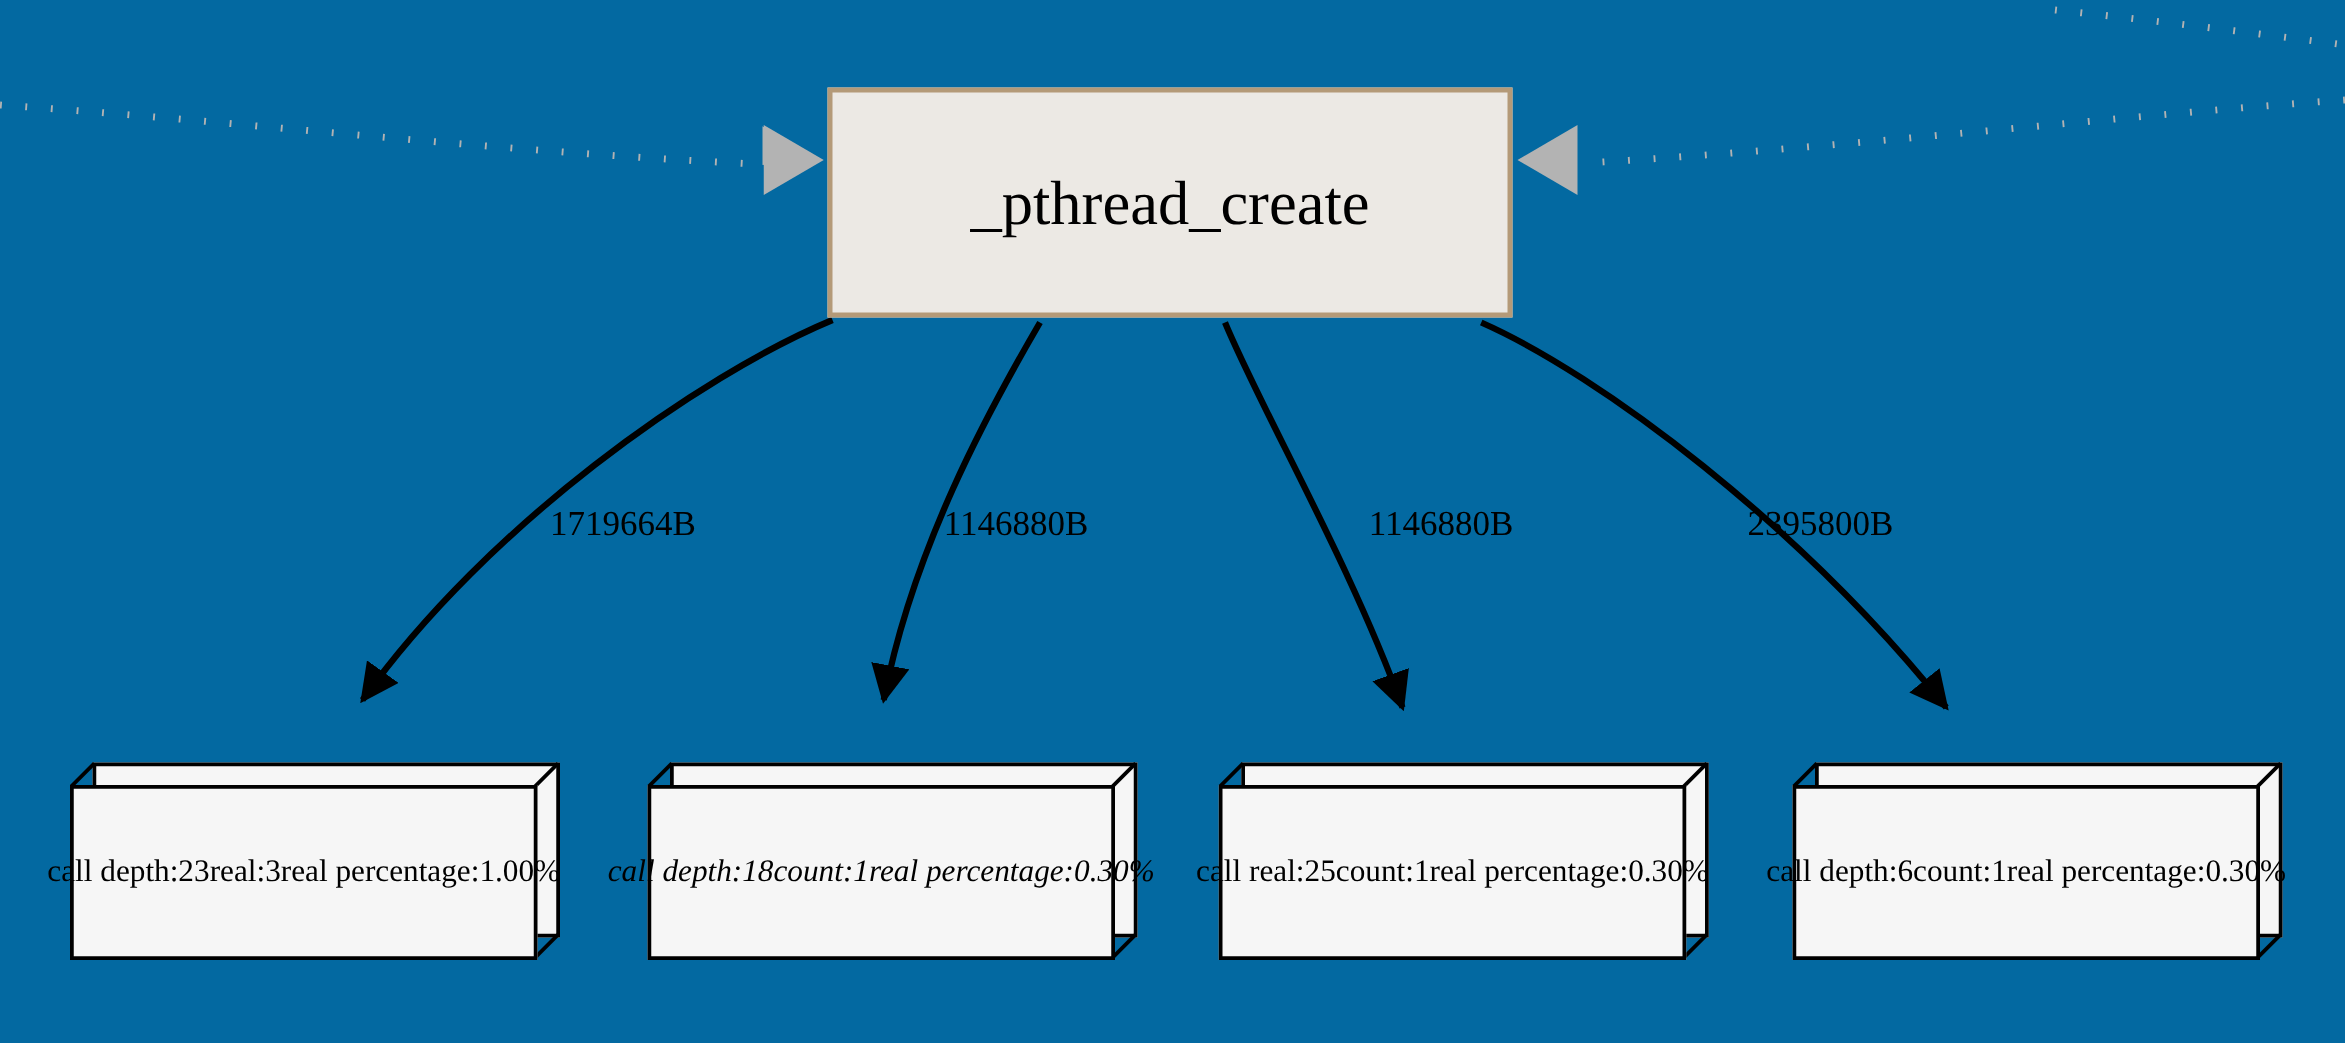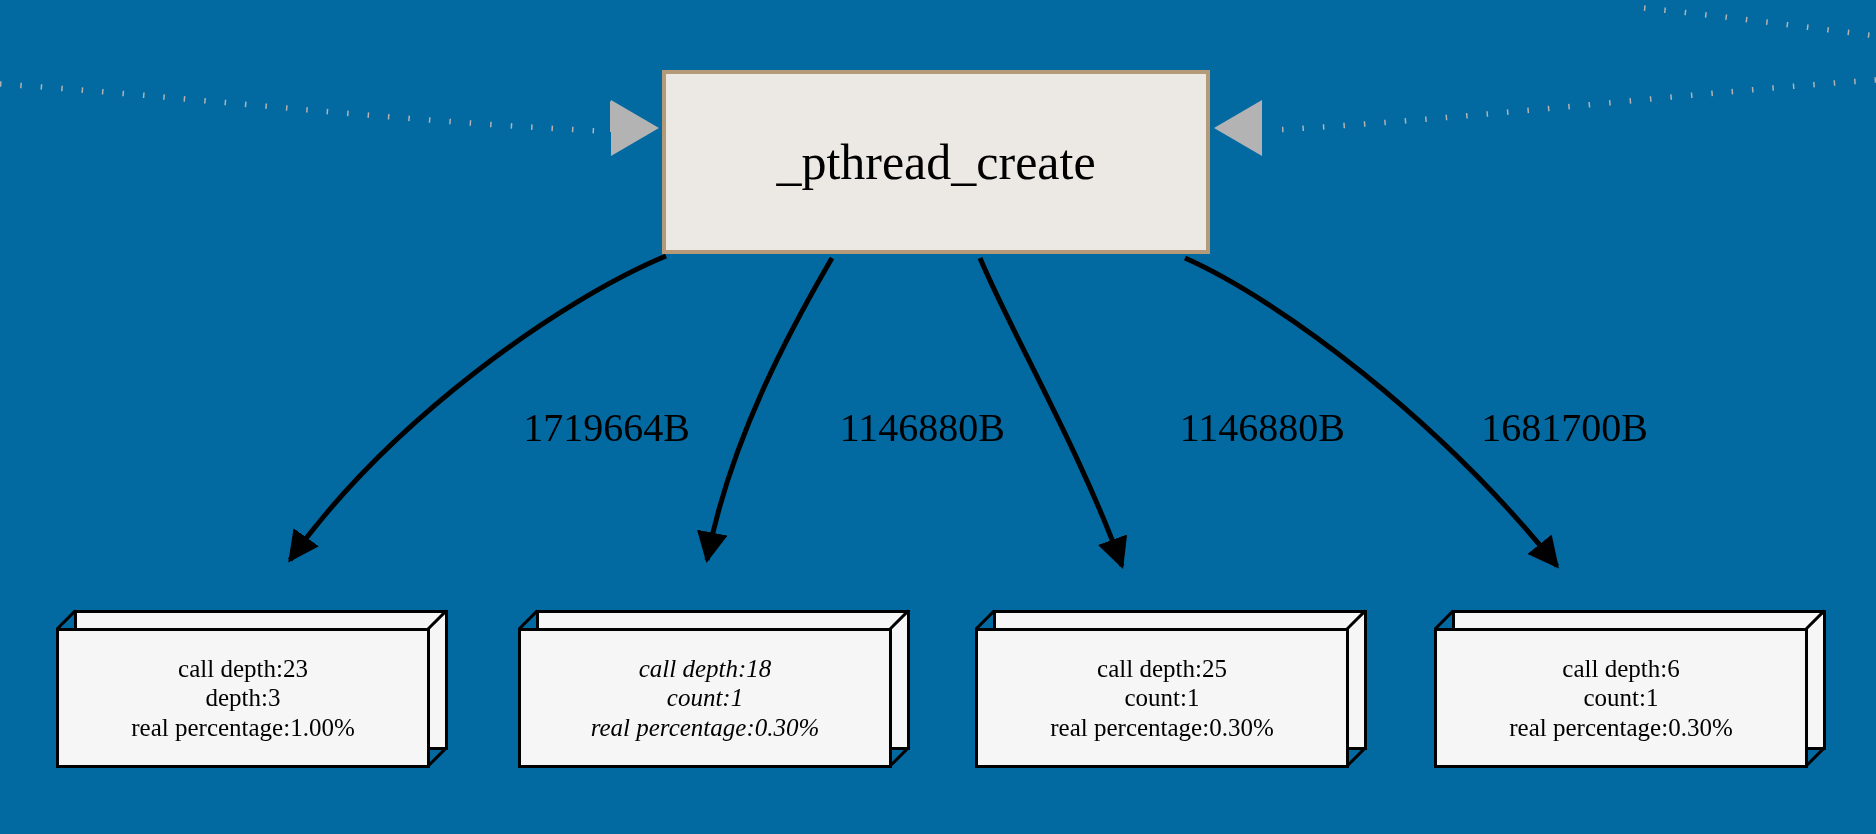--- a/index.html
+++ b/index.html
@@ -71,21 +71,21 @@
   .leaf .cube-front {
     position: absolute;
     left: 0px;
     top: 18px;
     width: 374px;
     height: 140px;
     box-sizing: border-box;
     background: #f6f6f6;
     border: 3px solid #000000;
     display: flex;
-    flex-direction: column;
+    flex-direction: row;
     align-items: center;
     justify-content: center;
     line-height: 1.18;
   }
   .leaf .bevel {
     position: absolute;
     width: 26px;
     height: 3px;
     background: #000000;
   }
@@ -94,24 +94,24 @@
   .leaf .bevel-br { left: 371px; top: 155px; transform-origin: 0 0;   transform: rotate(-45deg); }
   .leaf-line {
     font-size: 25px;
     white-space: nowrap;
     color: #000;
   }
 
   
   .edge-label {
     position: absolute;
-    font-size: 40px;
+    font-size: 28px;
     white-space: nowrap;
     color: #000;
-    text-align: right;
+    text-align: left;
   }
 </style>
 </head>
 <body>
 
 <div id="stage">
 
   <svg id="edges" viewBox="0 0 1876 834" width="1876" height="834" xmlns="http://www.w3.org/2000/svg">
     <defs>
       <marker id="arrow-black" viewBox="0 0 10 10" refX="9" refY="5" markerWidth="6.2" markerHeight="6.2" orient="auto-start-reverse">
@@ -151,30 +151,30 @@
     </g>
   </svg>
 
   <div class="root-node">
     <div class="root-line">_pthread_create</div>
   </div>
 
   <div class="edge-label" style="left:440px; top:404px; width:250px;">1719664B</div>
   <div class="edge-label" style="left:755px; top:404px; width:250px;">1146880B</div>
   <div class="edge-label" style="left:1095px; top:404px; width:250px;">1146880B</div>
-  <div class="edge-label" style="left:1398px; top:404px; width:250px;">1681700B</div>
+  <div class="edge-label" style="left:1398px; top:404px; width:250px;">2395800B</div>
 
   <div class="leaf" style="left:56px;">
     <div class="cube-back"></div>
     <div class="bevel bevel-tl"></div>
     <div class="bevel bevel-tr"></div>
     <div class="bevel bevel-br"></div>
     <div class="cube-front">
       <div class="leaf-line">call depth:23</div>
-      <div class="leaf-line">depth:3</div>
+      <div class="leaf-line">real:3</div>
       <div class="leaf-line">real percentage:1.00%</div>
     </div>
   </div>
 
   <div class="leaf" style="left:518px;font-style:italic;">
     <div class="cube-back"></div>
     <div class="bevel bevel-tl"></div>
     <div class="bevel bevel-tr"></div>
     <div class="bevel bevel-br"></div>
     <div class="cube-front">
@@ -183,21 +183,21 @@
       <div class="leaf-line">real percentage:0.30%</div>
     </div>
   </div>
 
   <div class="leaf" style="left:975px;">
     <div class="cube-back"></div>
     <div class="bevel bevel-tl"></div>
     <div class="bevel bevel-tr"></div>
     <div class="bevel bevel-br"></div>
     <div class="cube-front">
-      <div class="leaf-line">call depth:25</div>
+      <div class="leaf-line">call real:25</div>
       <div class="leaf-line">count:1</div>
       <div class="leaf-line">real percentage:0.30%</div>
     </div>
   </div>
 
   <div class="leaf" style="left:1434px;text-align:right;">
     <div class="cube-back"></div>
     <div class="bevel bevel-tl"></div>
     <div class="bevel bevel-tr"></div>
     <div class="bevel bevel-br"></div>

